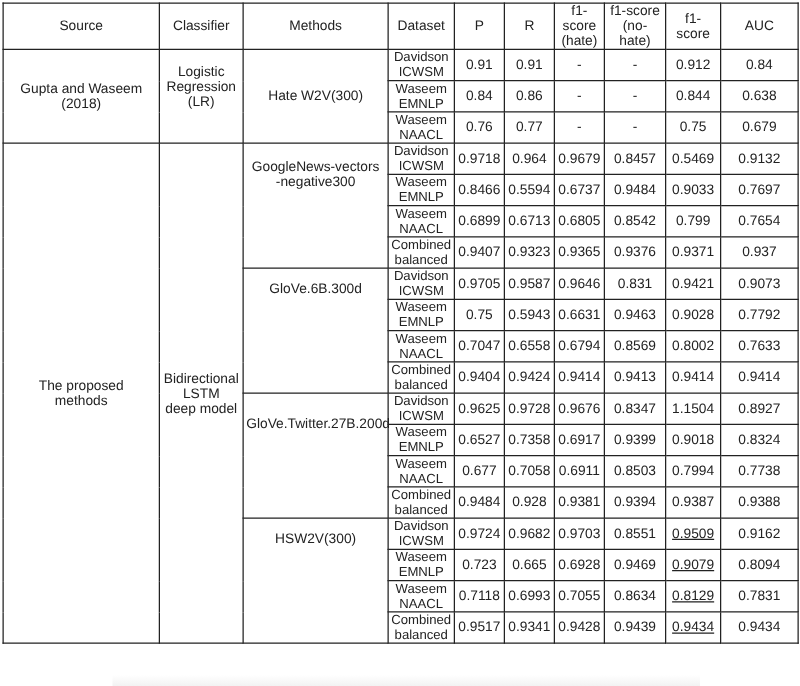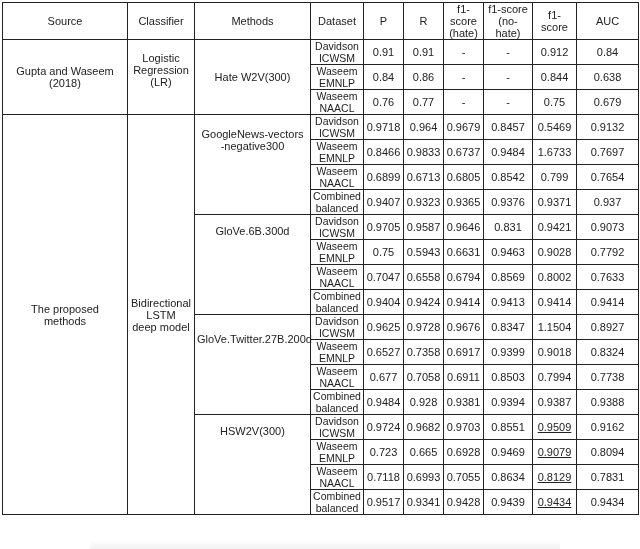--- a/index.html
+++ b/index.html
@@ -90,24 +90,24 @@
         <td>0.9718</td>
         <td>0.964</td>
         <td>0.9679</td>
         <td>0.8457</td>
         <td>0.5469</td>
         <td>0.9132</td>
       </tr>
       <tr>
         <td class="ds"><span>Waseem</span><br><span>EMNLP</span></td>
         <td>0.8466</td>
-        <td>0.9833</td>
+        <td>0.5594</td>
         <td>0.6737</td>
         <td>0.9484</td>
-        <td>1.6733</td>
+        <td>0.9033</td>
         <td>0.7697</td>
       </tr>
       <tr>
         <td class="ds"><span>Waseem</span><br><span>NAACL</span></td>
         <td>0.6899</td>
         <td>0.6713</td>
         <td>0.6805</td>
         <td>0.8542</td>
         <td>0.799</td>
         <td>0.7654</td>

